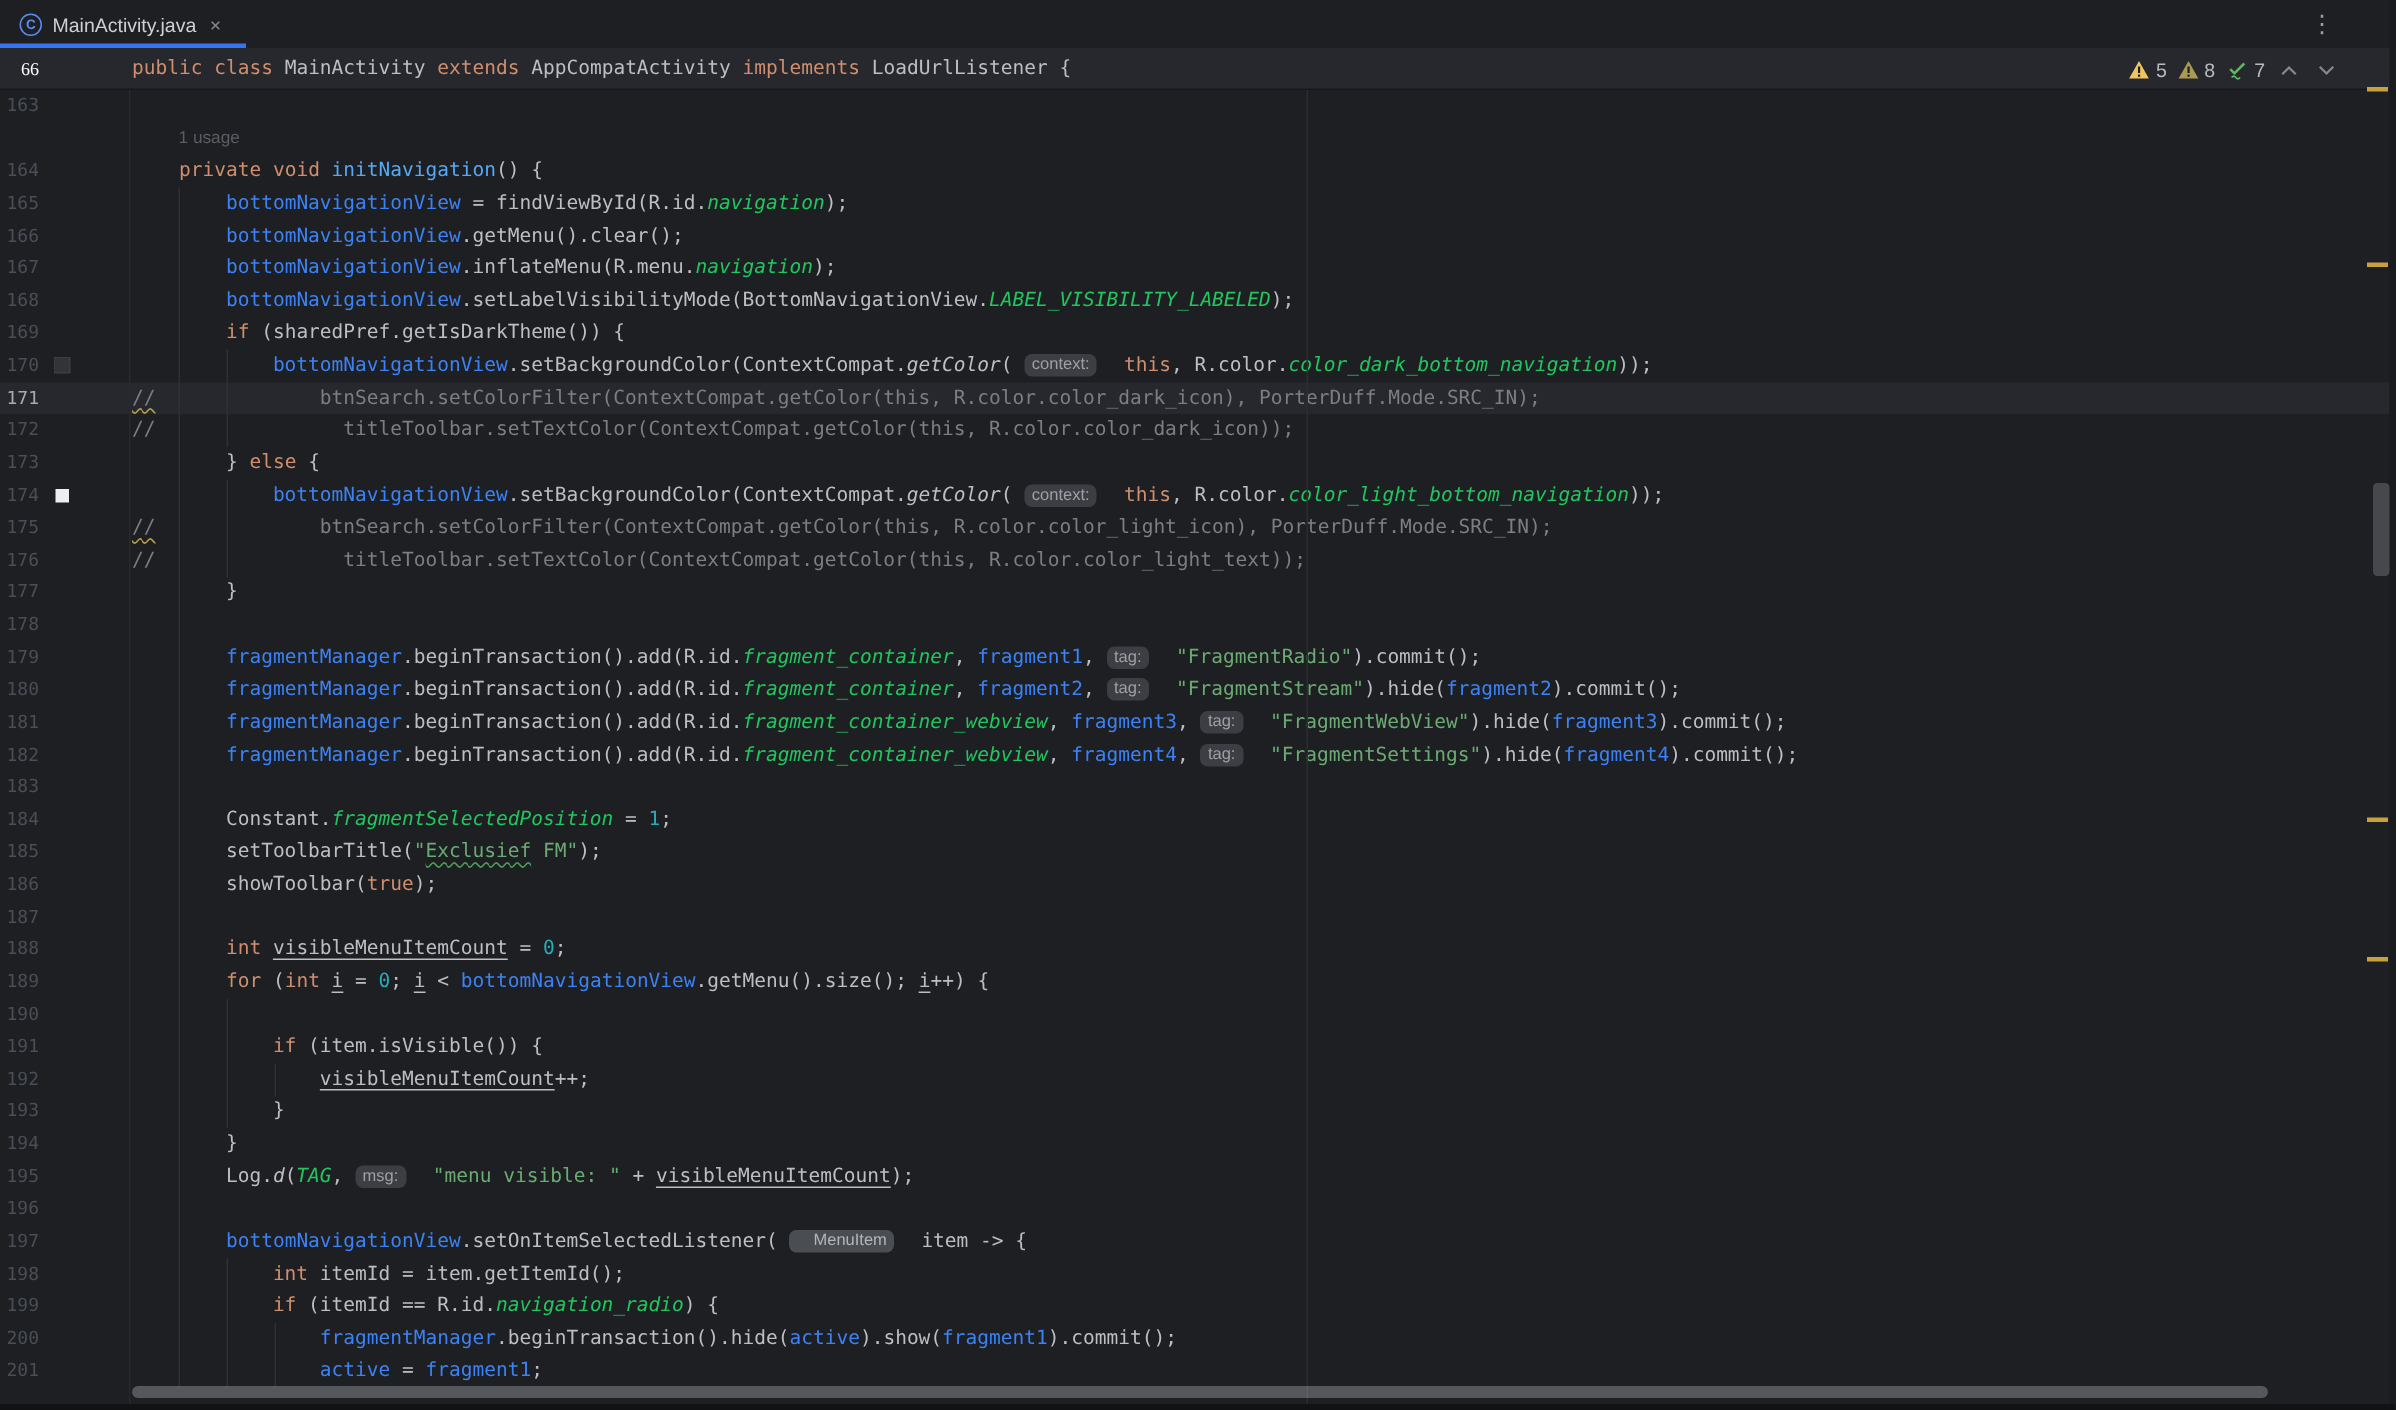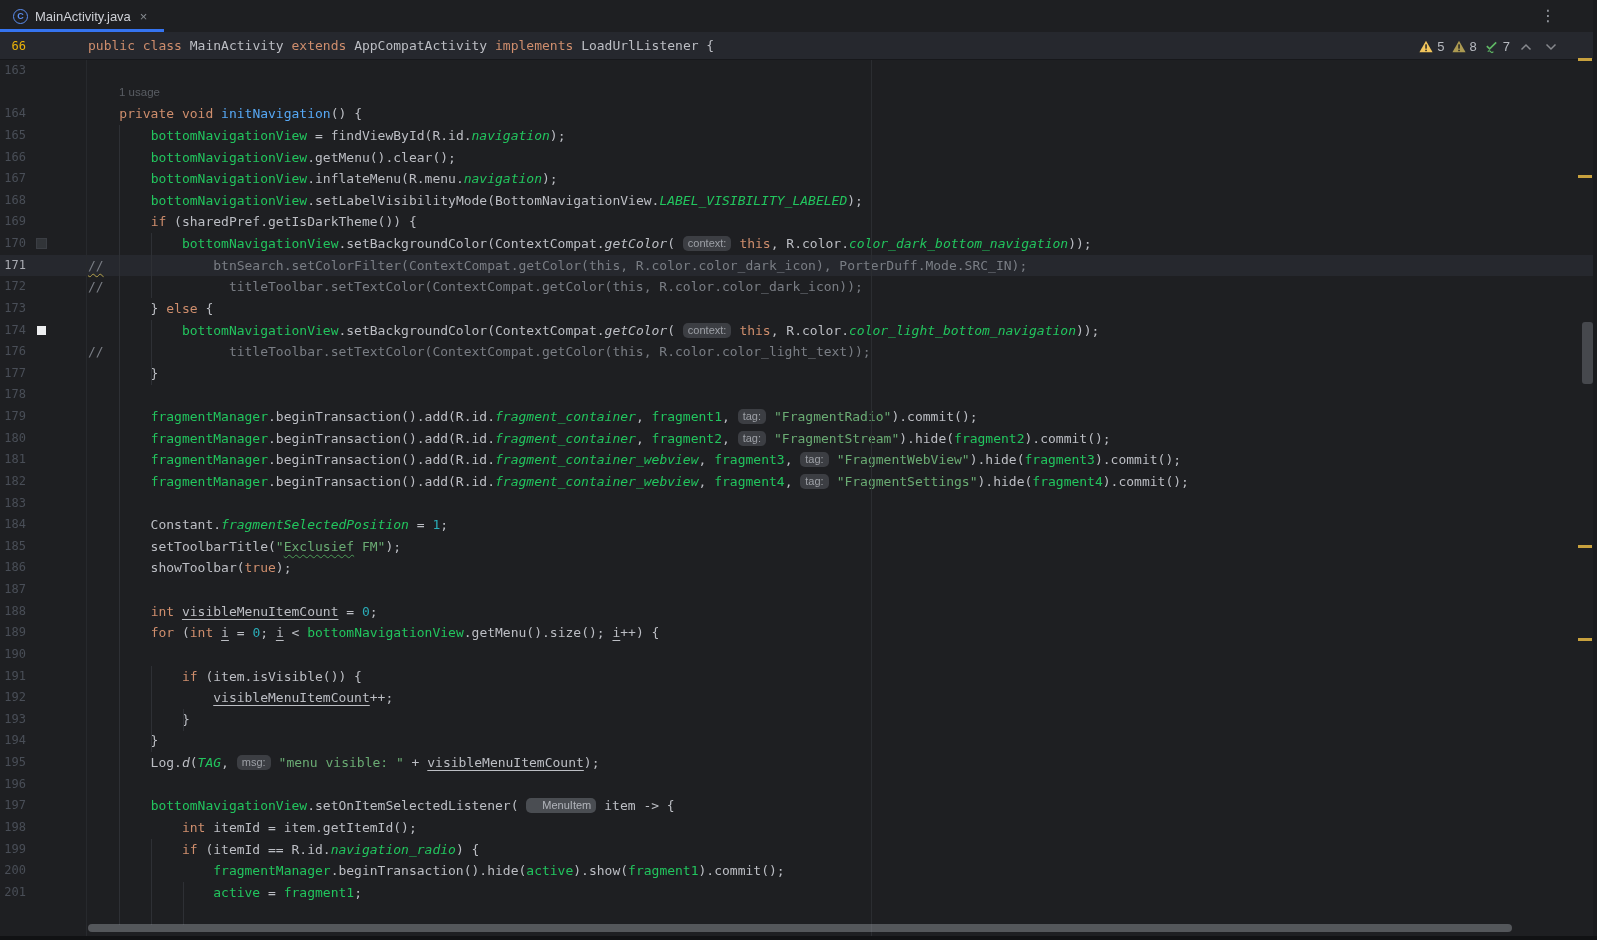--- a/index.html
+++ b/index.html
@@ -17,21 +17,21 @@
                 font-family:"Liberation Sans", sans-serif; flex:0 0 auto; }
   .tab-label { margin-left:7px; font-family:"Liberation Sans", sans-serif; font-size:13px; color:#CED0D6; }
   .tab-close { margin-left:9px; color:#878B91; font-size:13px; font-family:"Liberation Sans", sans-serif; }
   .kebab { position:absolute; right:41px; top:5px; color:#9A9EA5; font-size:16px; letter-spacing:0;
            font-family:"DejaVu Sans", sans-serif; line-height:22px; }
 
   
   .sticky { position:absolute; left:0; top:32px; width:1597px; height:28px; background:#26282E;
             border-bottom:1px solid #17181B; }
   .sticky .lnum { position:absolute; left:0; top:0; width:26px; height:28px; line-height:28px;
-                  text-align:right; color:#eab308; font-size:12px; }
+                  text-align:right; color:#ffffff; font-size:12px;font-family:Liberation Serif, serif; }
   .sticky pre.code { position:absolute; left:88px; top:0; height:28px; line-height:28px; }
 
   
   .inspections { position:absolute; right:37px; top:36px; height:21px; display:flex; align-items:center;
                  gap:7px; font-family:"Liberation Sans", sans-serif; font-size:13px; color:#B7BAC0; }
   .insp-item { display:flex; align-items:center; gap:4px; }
   .insp-item svg { display:block; }
   .chev { display:flex; align-items:center; padding:0 3px; }
 
   
@@ -45,32 +45,32 @@
   .gutter-icon.swatch-dark { background:#313438; outline:1px solid #3B3E44; }
   .gutter-icon.swatch-light { background:#EDEEF0; }
   pre.code { position:absolute; left:88px; top:0; height:21.64px; line-height:21.64px;
              font-family:"DejaVu Sans Mono", monospace; font-size:13px; color:#BCBEC4; white-space:pre; }
   .usage-hint { position:absolute; left:119px; top:0; height:21.64px; line-height:21.64px;
                 color:#5A5E64; font-size:11.5px; font-family:"Liberation Sans", sans-serif; }
 
   
   .k  { color:#CF8E6D; }
   .t  { color:#BCBEC4; }
-  .f  { color:#22c55e; }
+  .f  { color:#3b82f6; }
   .fi { color:#22c55e; font-style:italic; }
   .mi { color:#BCBEC4; font-style:italic; }
   .md { color:#56A8F5; }
   .s  { color:#6AAB73; }
   .n  { color:#2AACB8; }
   .cm { color:#7A7E85; }
   .u  { text-decoration:underline; text-underline-offset:3px; text-decoration-thickness:1px; }
   .wg { text-decoration:underline wavy #4C9B57; text-decoration-thickness:1px; text-underline-offset:3px; text-decoration-skip-ink:none; }
   .wy { text-decoration:underline wavy #B3A14A; text-decoration-thickness:1px; text-underline-offset:3px; text-decoration-skip-ink:none; }
   .chip, .chip2 { display:inline-block; font-size:11px; line-height:15px; border-radius:5px;
-                  padding:0 5px; margin-right:8px; vertical-align:1px;
+                  padding:0 5px; margin-right:18px; vertical-align:1px;
                   font-family:"Liberation Sans", sans-serif; }
   .chip  { background:#3C3E43; color:#9DA0A6; }
   .chip2 { background:#4A4D52; color:#B2B5BB;padding-left:16px; }
 
   
   .vline { position:absolute; width:1px; background:#2E3035; }
   .gutter-border { position:absolute; left:86px; top:60px; width:1px; height:880px; background:#27292D; }
   .ruler { position:absolute; left:871px; top:60px; width:1px; height:880px; background:#2B2D31; }
 
   
@@ -184,20 +184,24 @@
         <pre class="code"><span class="cm">//</span><span class="cm">                titleToolbar.setTextColor(ContextCompat.getColor(this, R.color.color_dark_icon));</span></pre>
       </div>
       <div class="row">
         <span class="gutter-num">173</span>
         <pre class="code"><span class="t">        } </span><span class="k">else</span><span class="t"> {</span></pre>
       </div>
       <div class="row">
         <span class="gutter-num">174</span>
         <span class="gutter-icon swatch-light"></span>
         <pre class="code"><span class="t">            </span><span class="f">bottomNavigationView</span><span class="t">.setBackgroundColor(ContextCompat.</span><span class="mi">getColor</span><span class="t">( </span><span class="chip">context:</span><span class="k">this</span><span class="t">, R.color.</span><span class="fi">color_light_bottom_navigation</span><span class="t">));</span></pre>
+      </div>
+      <div class="row">
+        <span class="gutter-num">175</span>
+        <pre class="code"><span class="cm wy">//</span><span class="cm">              btnSearch.setColorFilter(ContextCompat.getColor(this, R.color.color_light_icon), PorterDuff.Mode.SRC_IN);</span></pre>
       </div>
       <div class="row">
         <span class="gutter-num">176</span>
         <pre class="code"><span class="cm">//</span><span class="cm">                titleToolbar.setTextColor(ContextCompat.getColor(this, R.color.color_light_text));</span></pre>
       </div>
       <div class="row">
         <span class="gutter-num">177</span>
         <pre class="code"><span class="t">        }</span></pre>
       </div>
       <div class="row">

